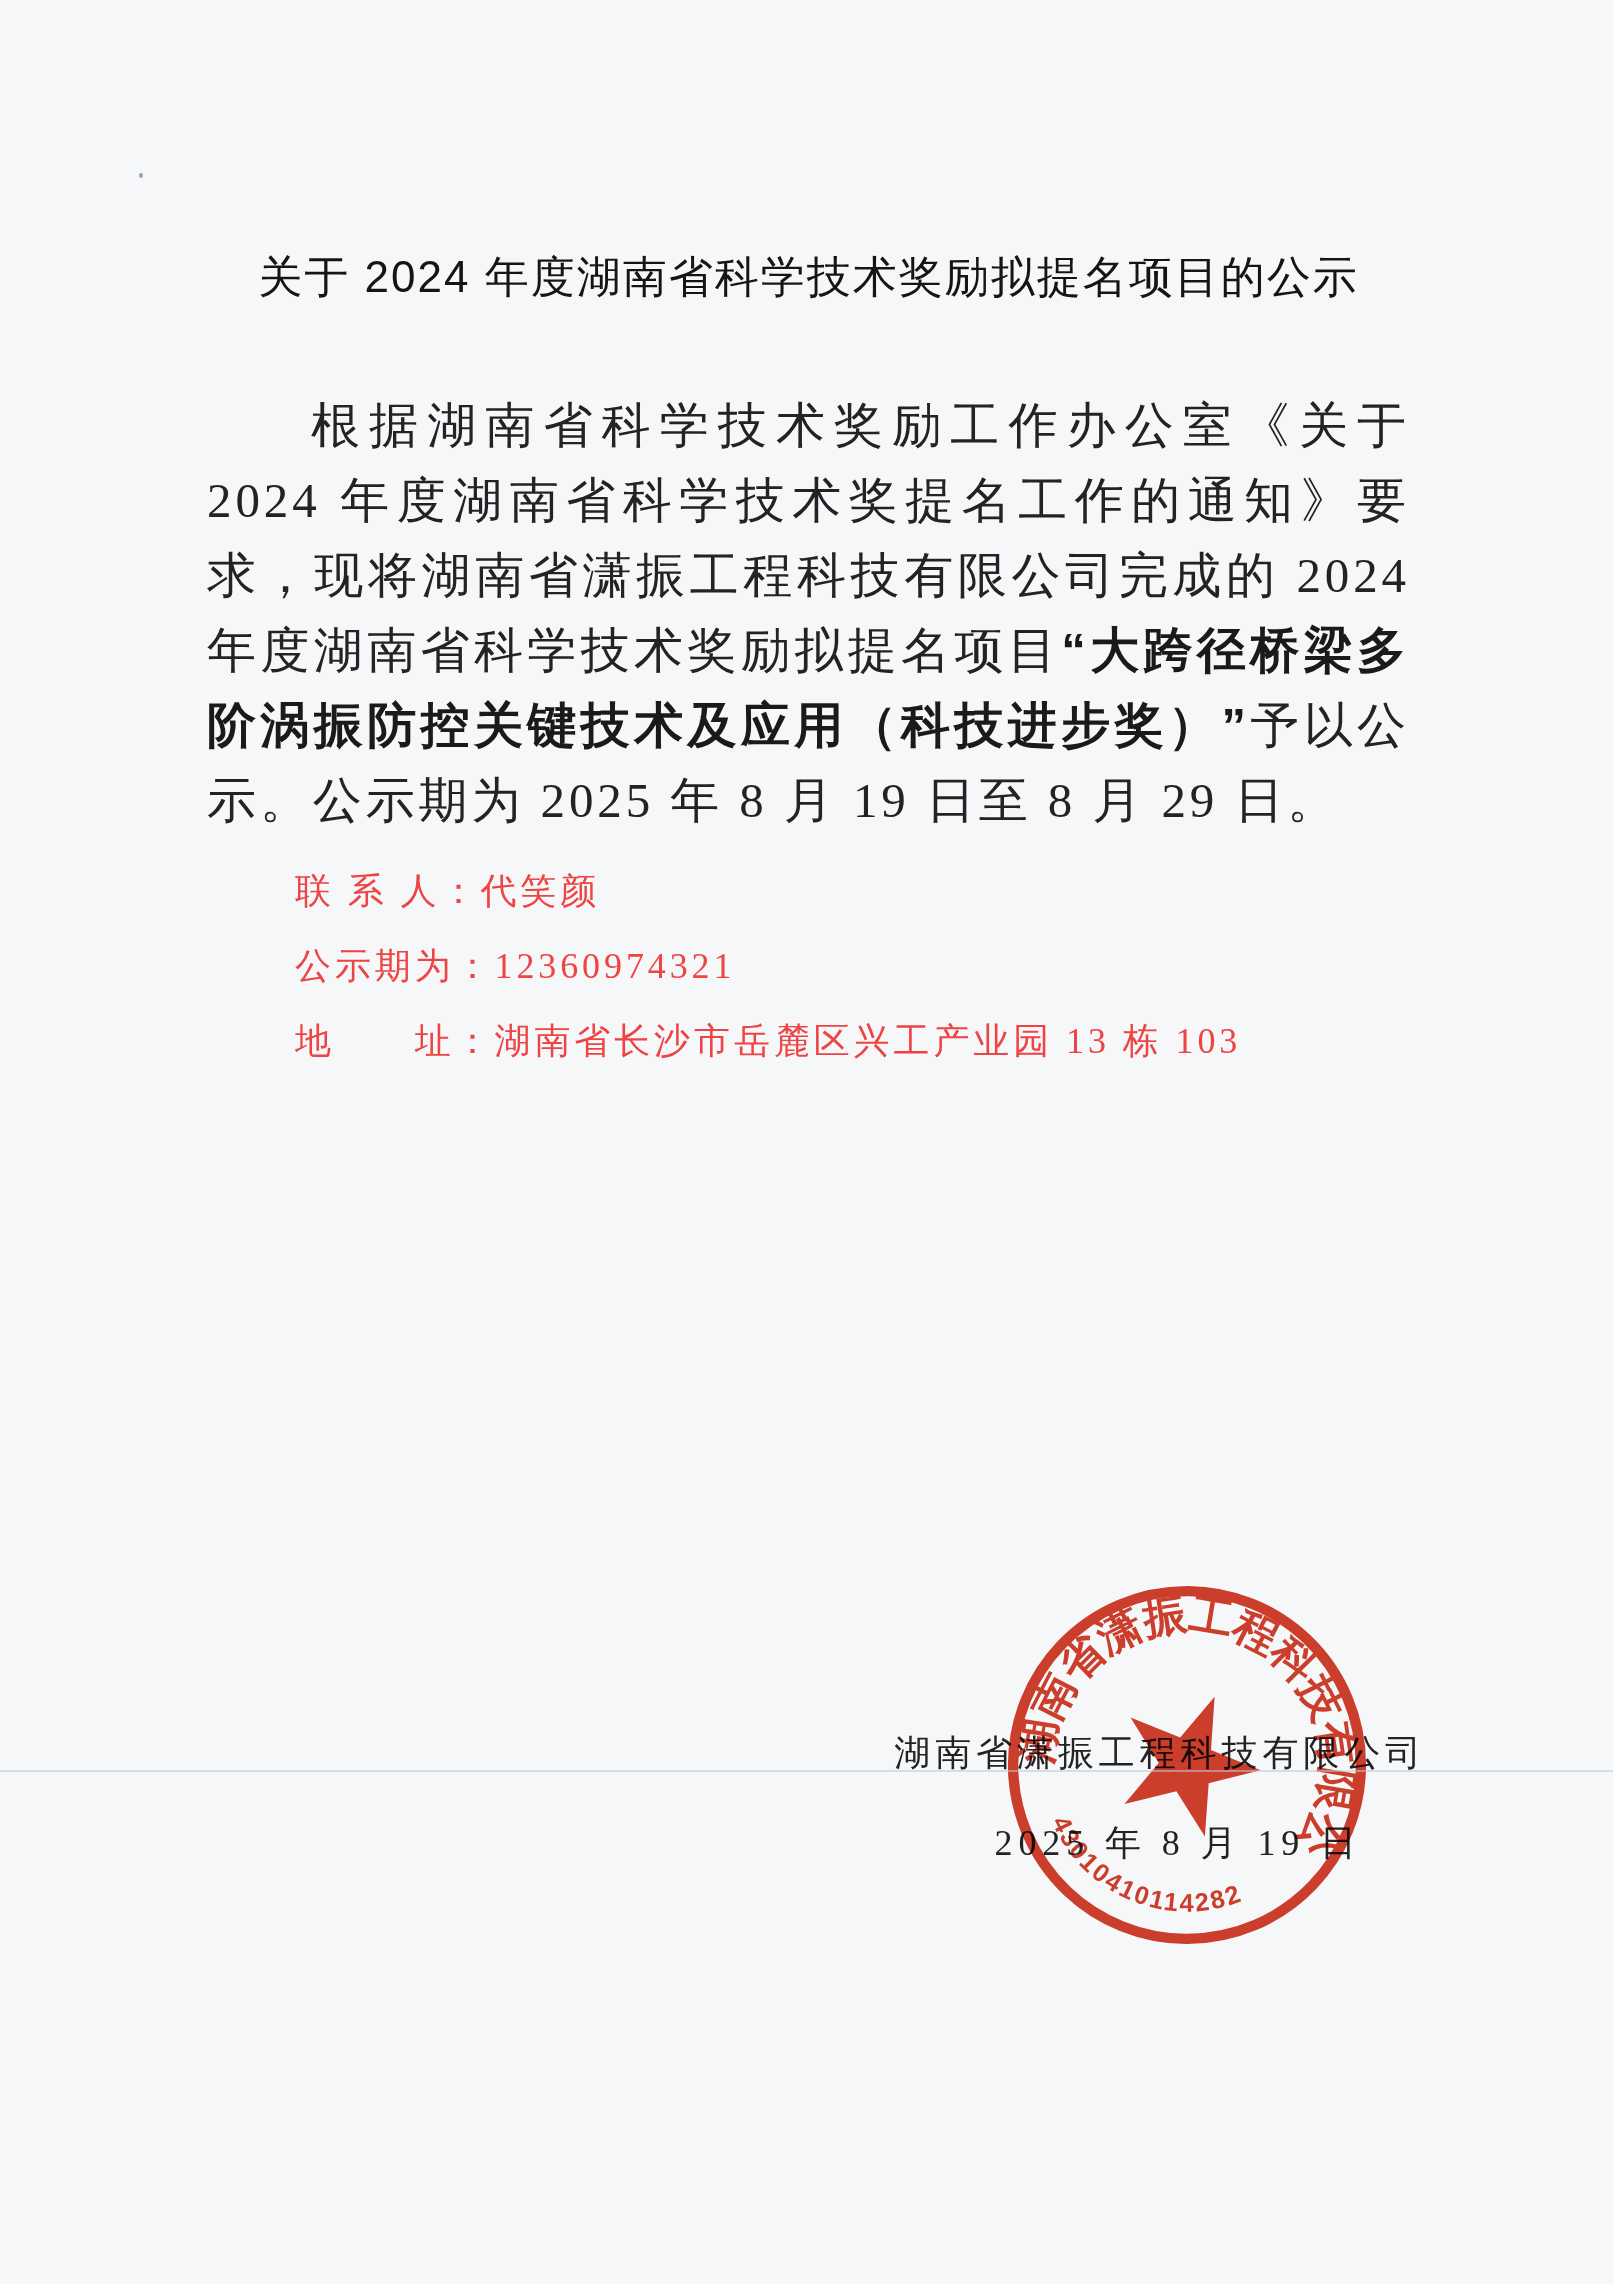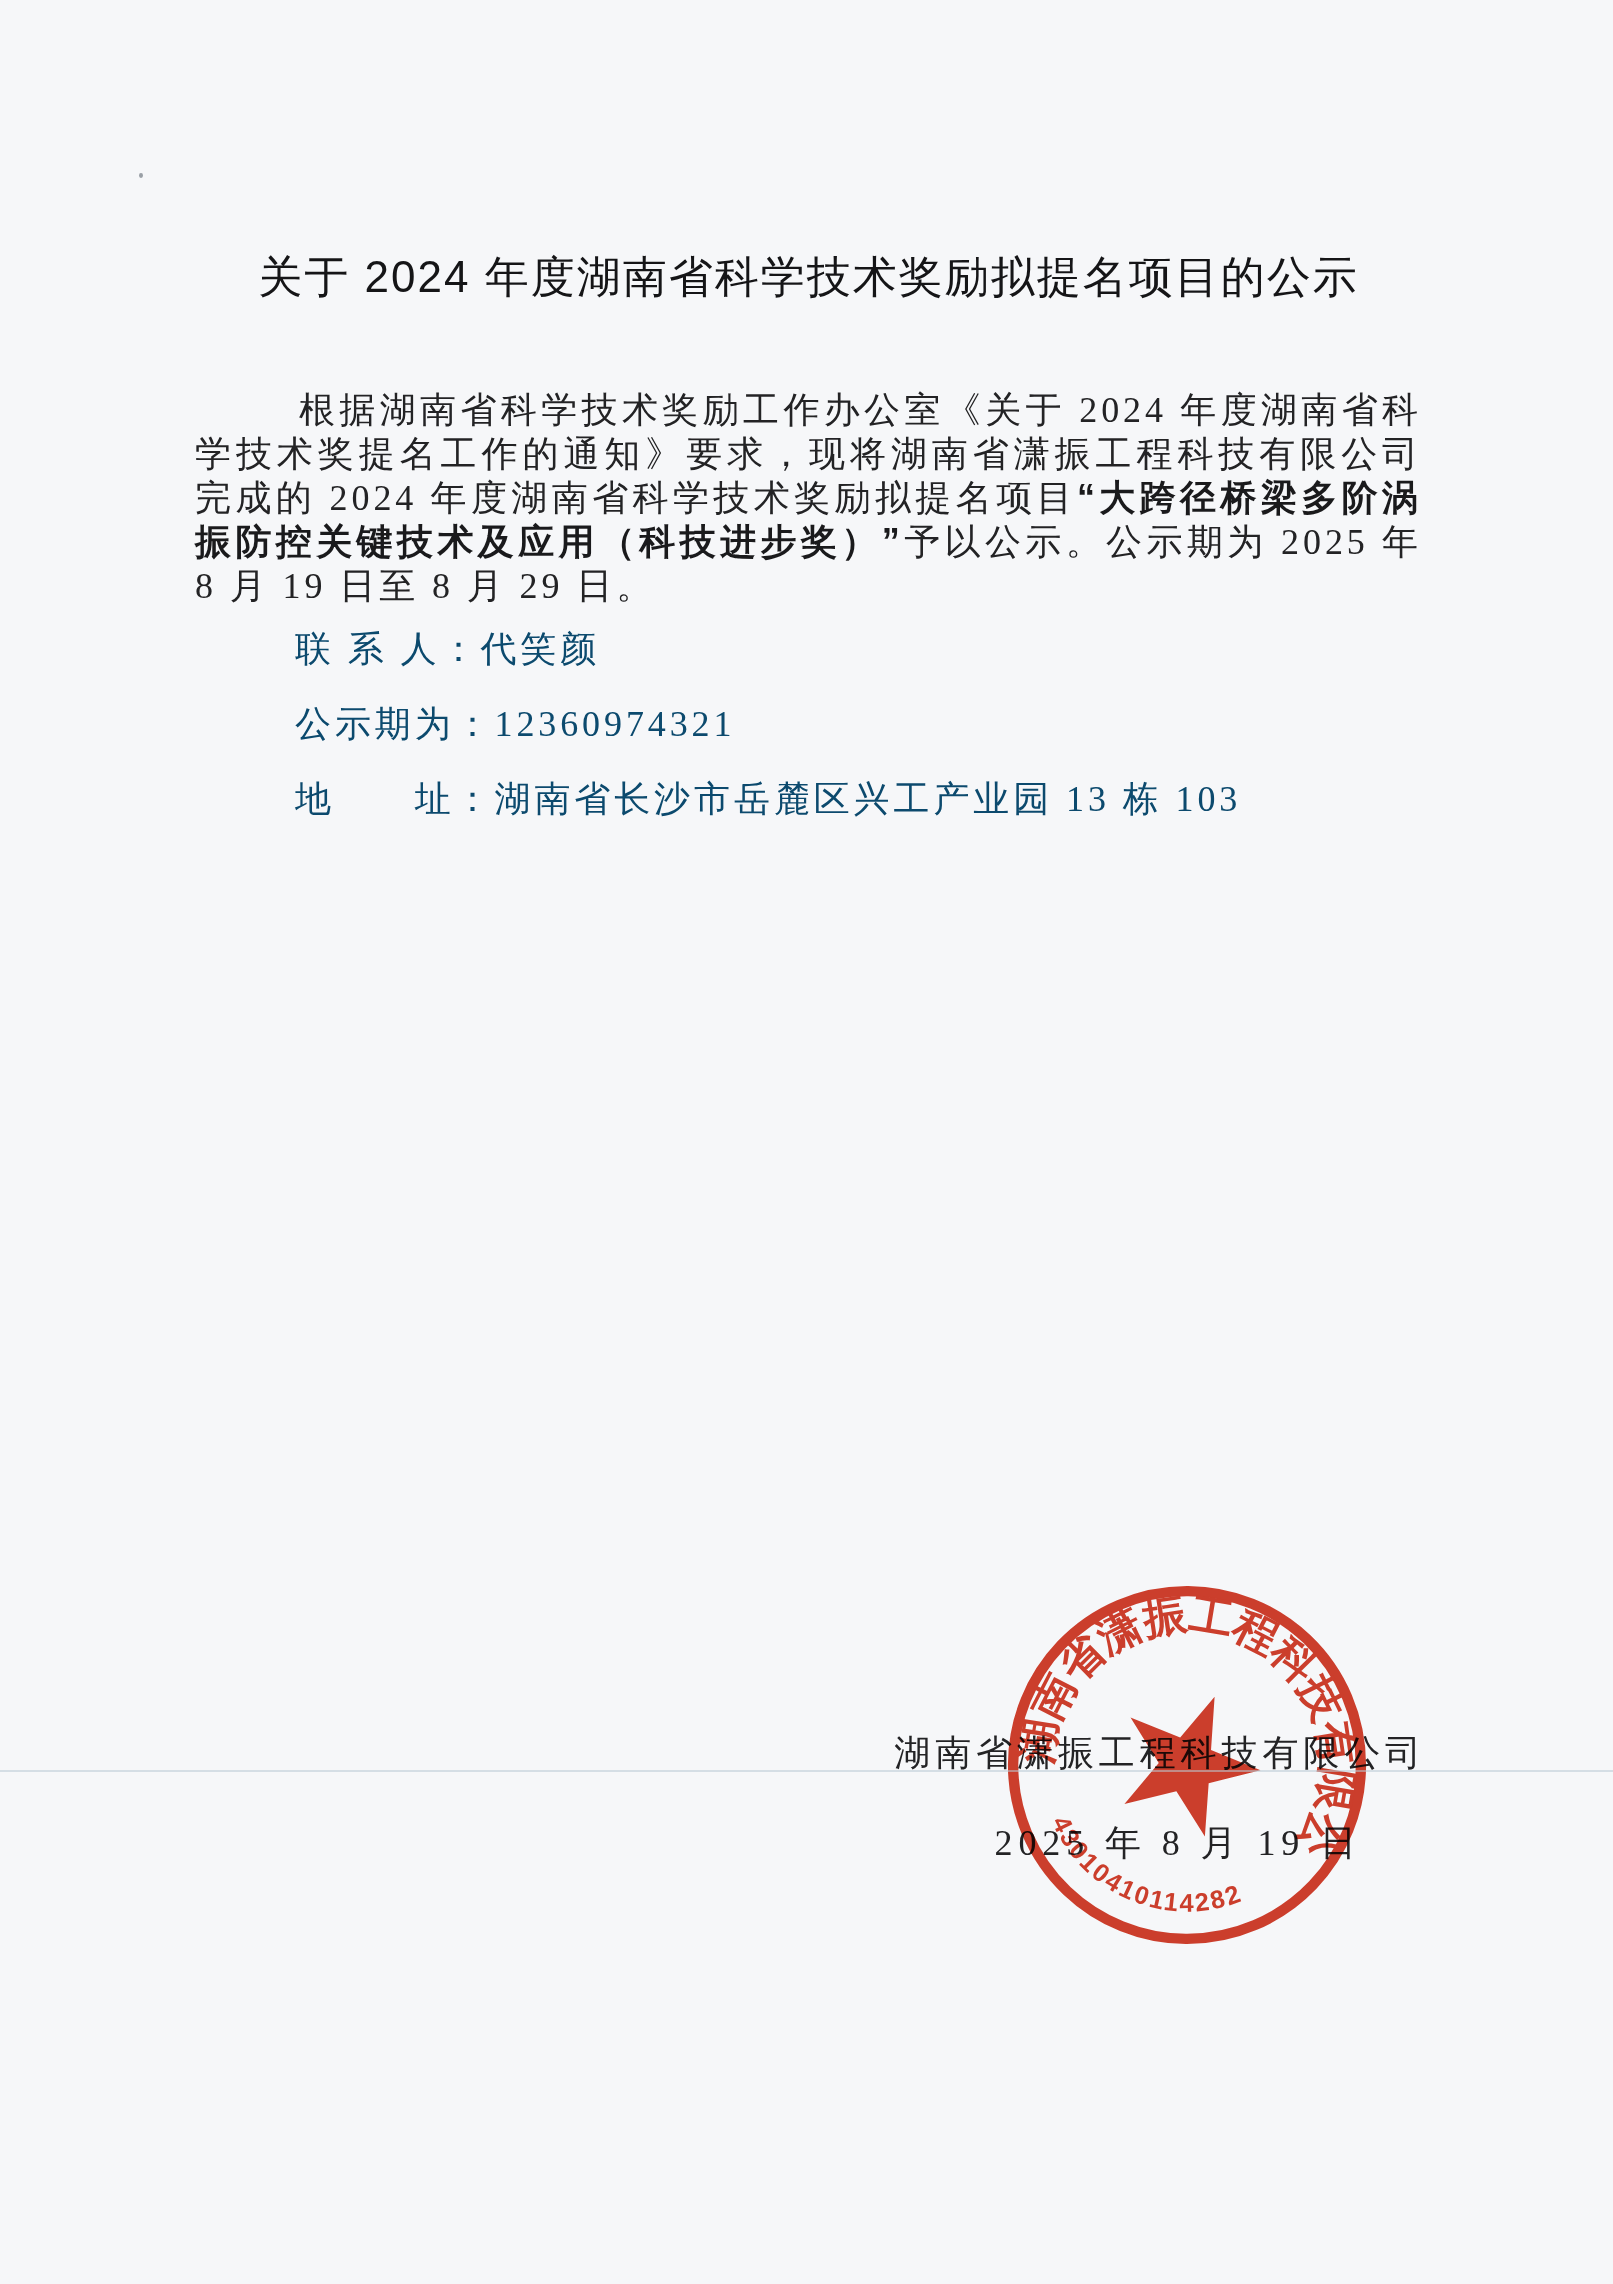--- a/index.html
+++ b/index.html
@@ -21,41 +21,41 @@
     text-align: center;
     font-family: "Liberation Sans", "DejaVu Sans", sans-serif;
     font-weight: 400;
     font-size: 44px;
     line-height: 59px;
     letter-spacing: 2px;
     color: #151517;
   }
   .body-text { margin-top: 82px; }
   .body-text p {
-    margin: 4px;
-    font-size: 36px;
-    line-height: 44px;
+    margin: 16px;
+    font-size: 49px;
+    line-height: 75px;
     letter-spacing: 3.9px;
     text-align: justify;
     text-justify: inter-character;
     text-indent: 104px;
     color: #232325;
   }
   .project-bold {
     font-family: "Liberation Sans", "DejaVu Sans", sans-serif;
     font-weight: 700;
     color: #1a1a1c;
   }
   .contact-block { margin-top: 0; }
   .contact-line {
     font-size: 36px;
     line-height: 75px;
     letter-spacing: 3.9px;
     padding-left: 104px;
-    color: #0c4a6e;
+    color: #ef4444;
   }
   .sig-company {
     position: absolute;
     top: 1729px; right: 187px;
     font-size: 36px;
     letter-spacing: 4.9px;
     color: #232325;
   }
   .sig-date {
     position: absolute;

